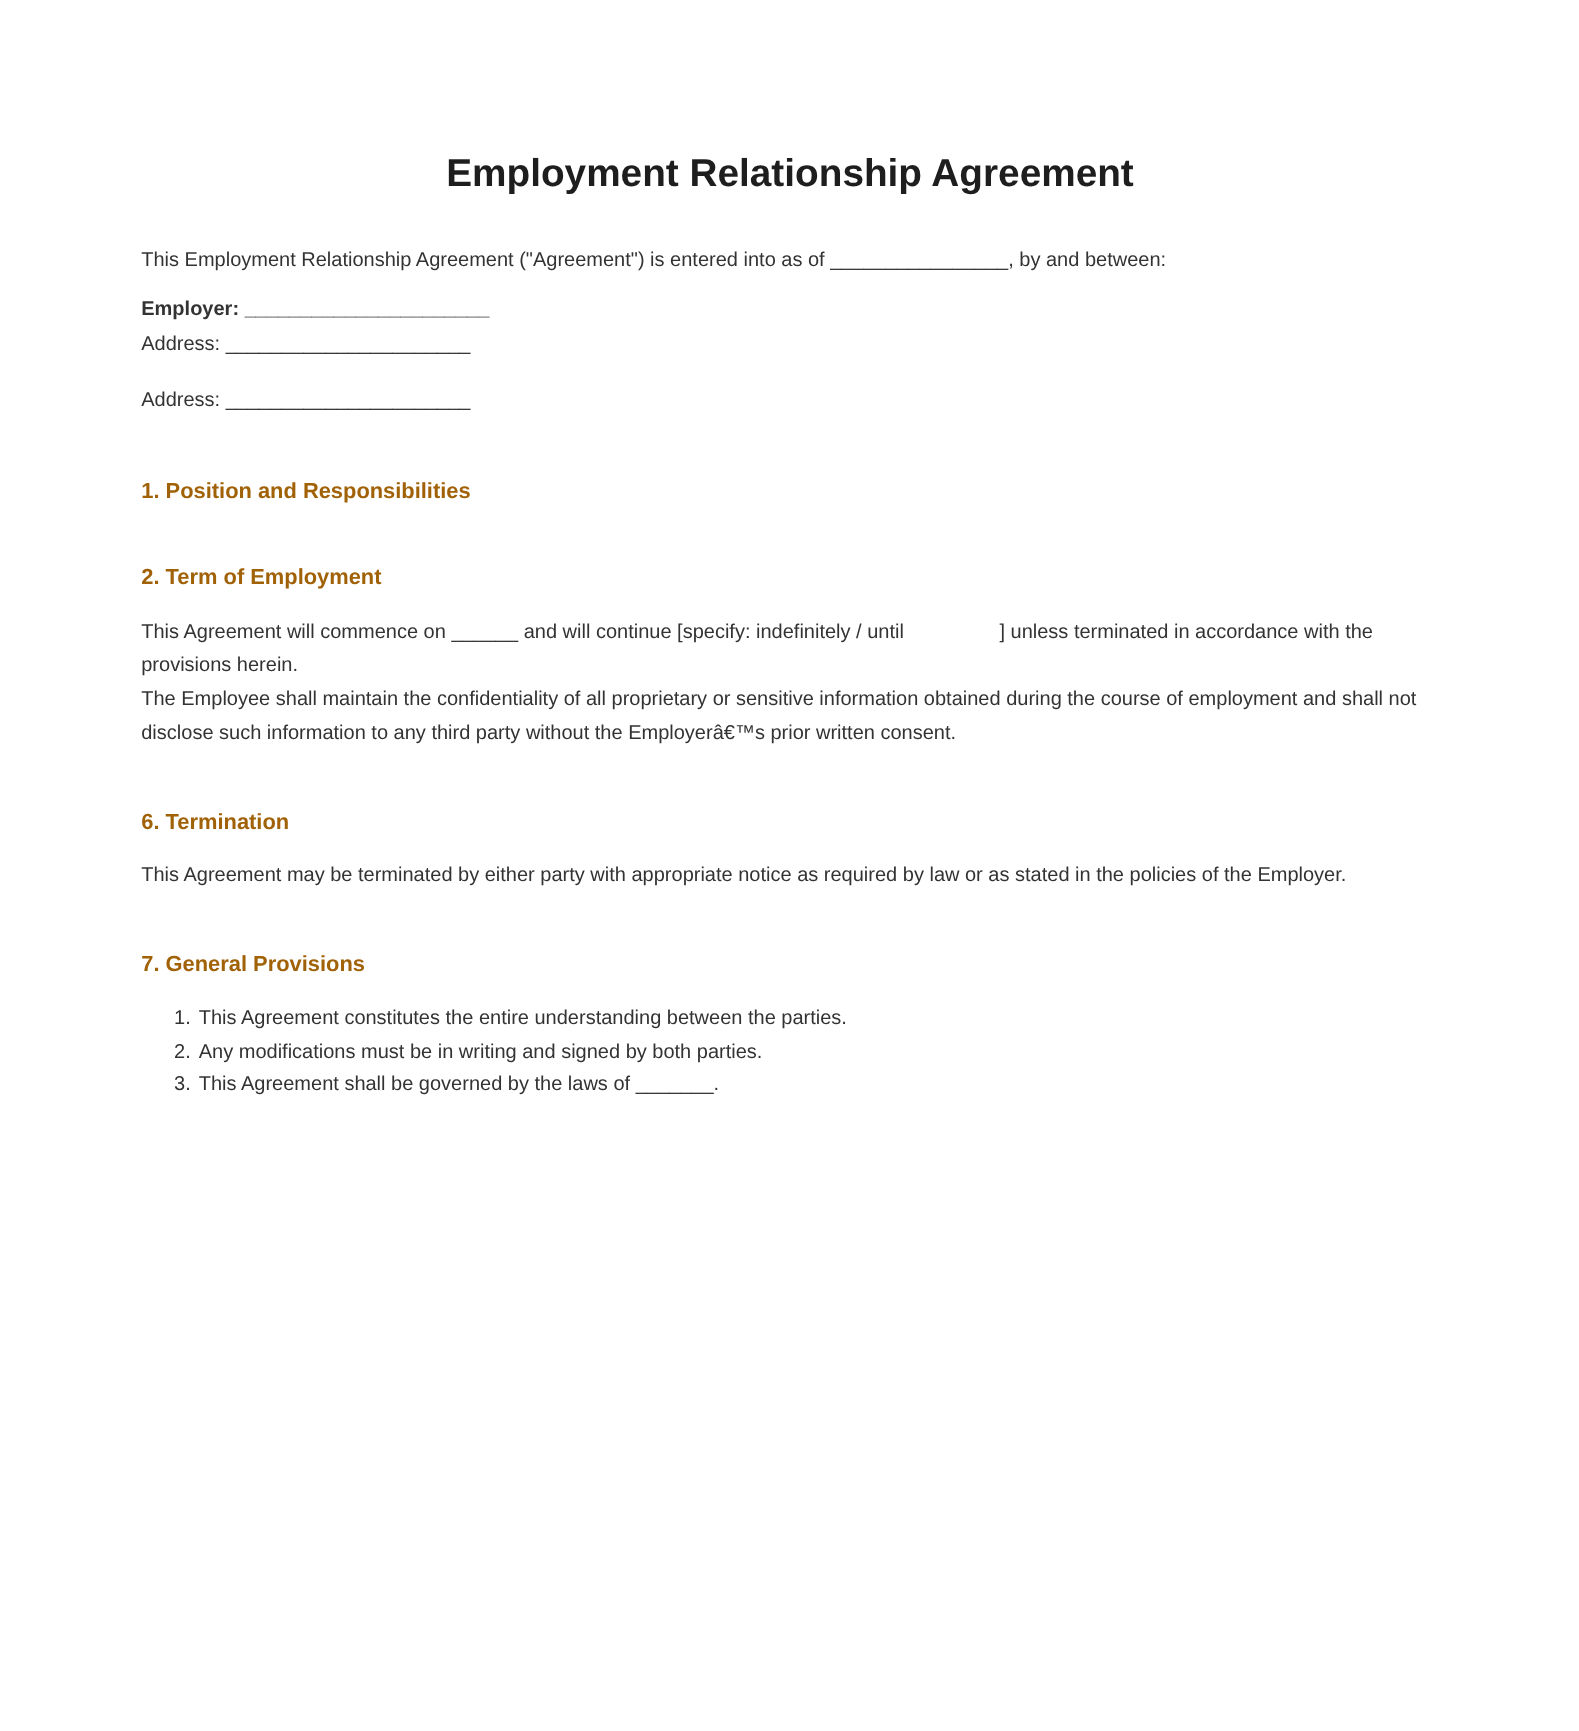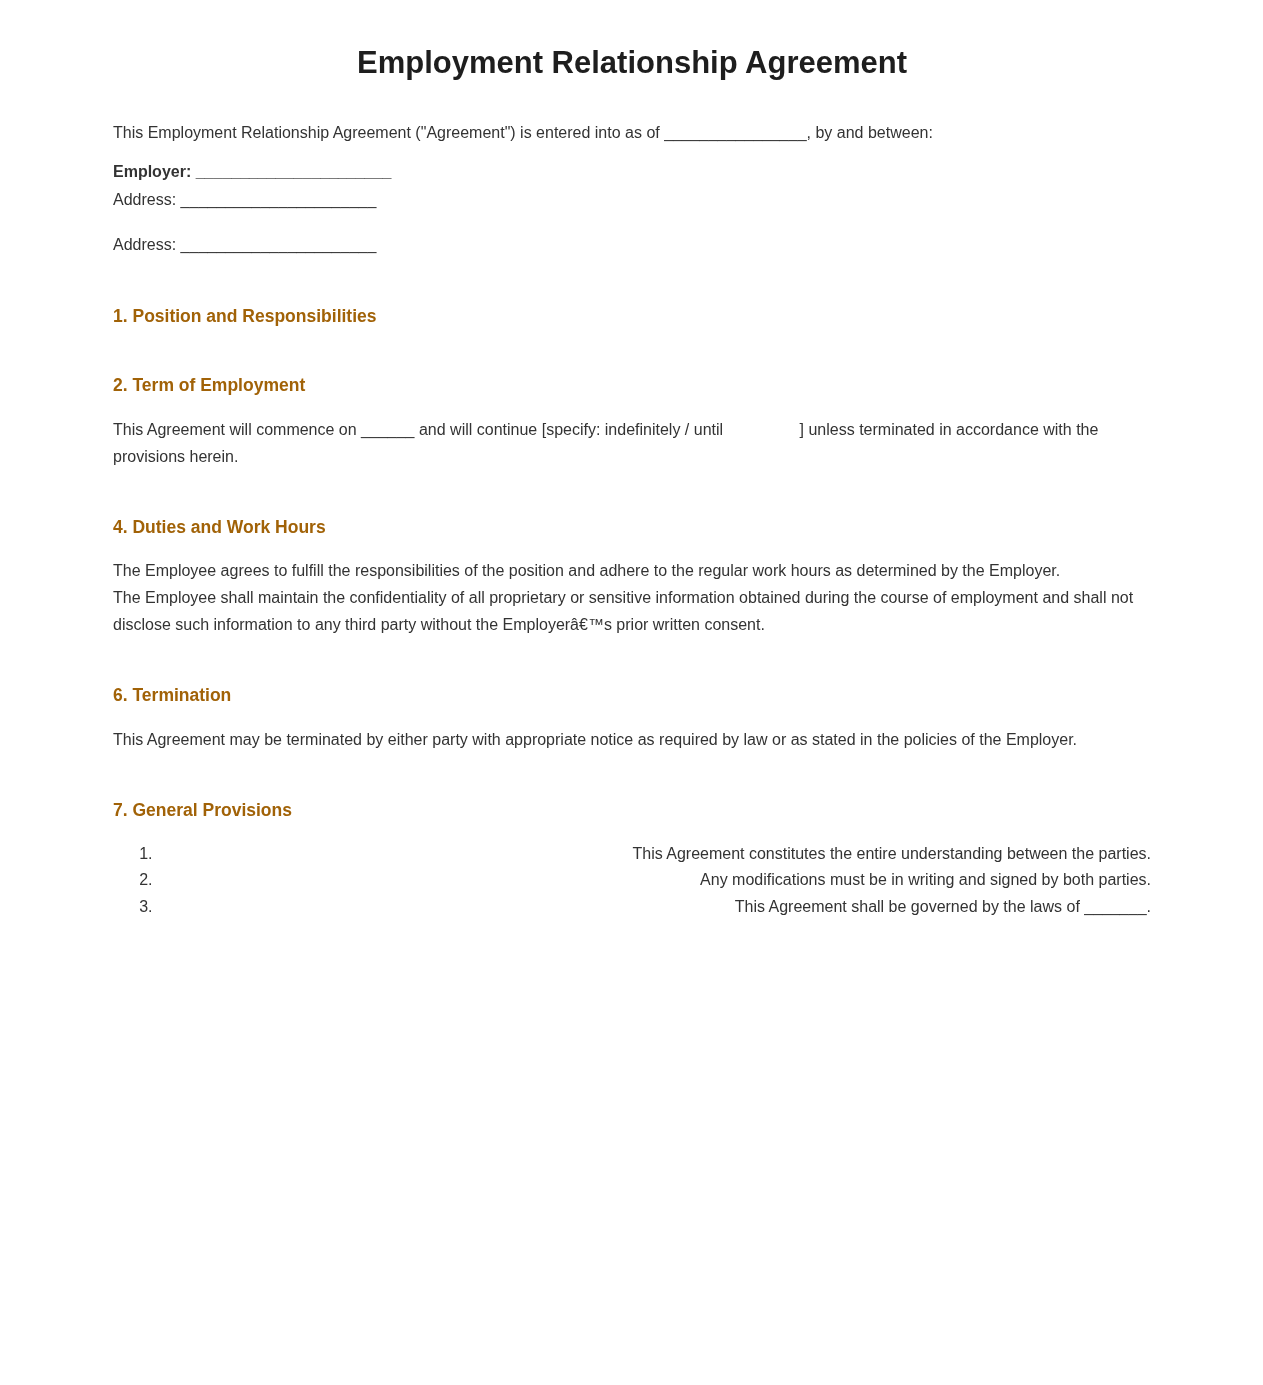--- a/index.html
+++ b/index.html
@@ -5,21 +5,21 @@
   * { box-sizing: border-box; }
   html, body { margin: 0; padding: 0; }
   body {
     width: 1263px;
     min-height: 1385px;
     background: #ffffff;
     font-family: "Liberation Sans", "DejaVu Sans", sans-serif;
     font-size: 16px;
     color: #333333;
   }
-  .page { padding: 44px 112px 60px 113px; }
+  .page { padding: 120px 112px 60px 113px; }
 
   .doc-title {
     text-align: center;
     font-size: 31px;
     font-weight: 700;
     color: #1e1e1e;
     line-height: 1.2;
     margin: 0 0 38px 0;
   }
 
@@ -38,21 +38,20 @@
   }
   .section-body { margin: 0; line-height: 27px; }
 
   .u { text-underline-offset: 3px; }
   .blank-gap { display: inline-block; width: 72px; }
 
   ol.provisions {
     margin: 0;
     padding-left: 44px;
     line-height: 26.5px;
-    text-align: right;
   }
   ol.provisions li { padding-left: 2px; }
 </style>
 </head>
 <body>
 
 <div class="page">
 
   <h1 class="doc-title">Employment Relationship Agreement</h1>
 
@@ -70,24 +69,20 @@
   <div class="section">
     <h2 class="section-heading">1. Position and Responsibilities</h2>
   </div>
 
   <div class="section">
     <h2 class="section-heading">2. Term of Employment</h2>
     <p class="section-body"><span>This Agreement will commence on ______ and will continue [</span><span class="u">specify: indefinitely / until </span><span class="blank-gap"></span><span>] unless terminated in accordance with the provisions herein.</span></p>
   </div>
 
 
-  <div class="section">
-    <h2 class="section-heading">4. Duties and Work Hours</h2>
-    <p class="section-body">The Employee agrees to fulfill the responsibilities of the position and adhere to the regular work hours as determined by the Employer.</p>
-  </div>
 
   <div class="section">
     <p class="section-body">The Employee shall maintain the confidentiality of all proprietary or sensitive information obtained during the course of employment and shall not disclose such information to any third party without the Employerâ€™s prior written consent.</p>
   </div>
 
   <div class="section">
     <h2 class="section-heading">6. Termination</h2>
     <p class="section-body">This Agreement may be terminated by either party with appropriate notice as required by law or as stated in the policies of the Employer.</p>
   </div>
 

